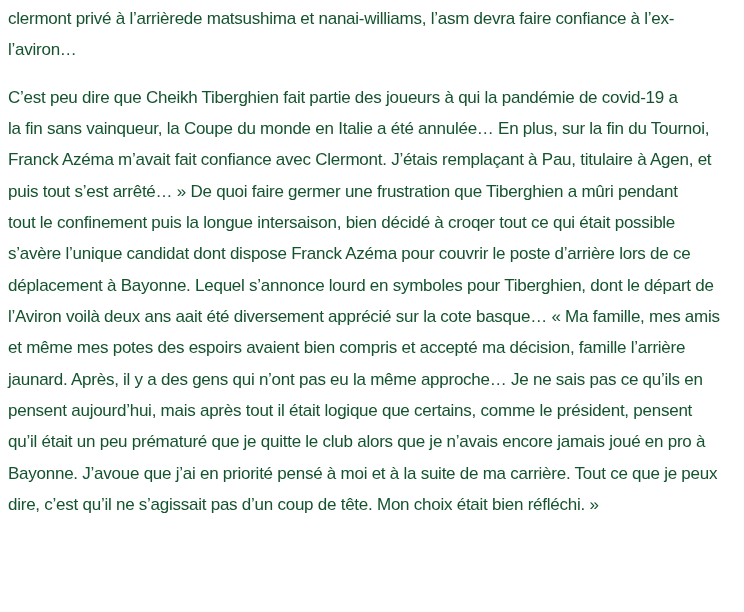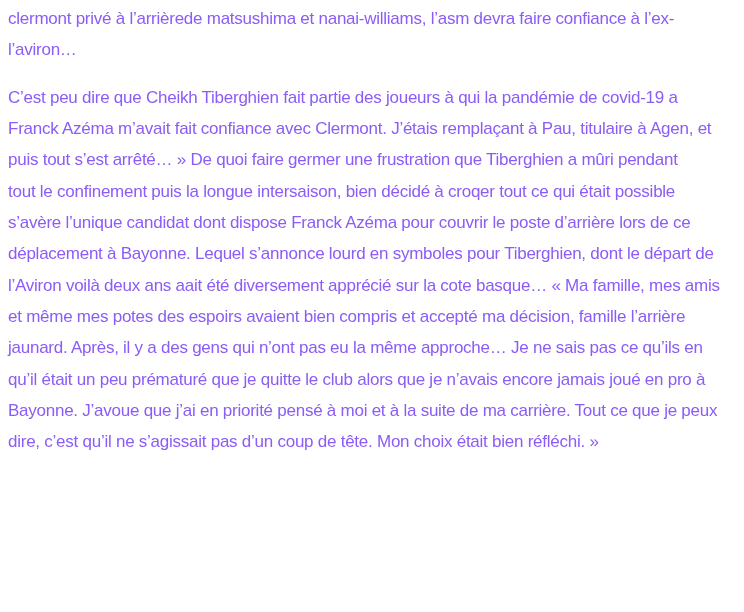--- a/index.html
+++ b/index.html
@@ -28,32 +28,34 @@
   .line {
     display: block;
     white-space: pre;
     line-height: 31.35px;
     height: 31.35px;
   }
 </style>
 </head>
 <body>
 
-<main class="article" id="article" style="background: rgb(255, 255, 255); color: #8b5cf6;">
+<main class="article" id="article" style="background: rgb(255, 255, 255); color: #14532d;">
     <p class="para">
       <span class="line">clermont privé à l’arrièrede matsushima et nanai-williams, l’asm devra faire confiance à l’ex-</span>
       <span class="line">l’aviron…</span>
     </p>
     <p class="para">
       <span class="line">C’est peu dire que Cheikh Tiberghien fait partie des joueurs à qui la pandémie de covid-19 a</span>
+      <span class="line">la fin sans vainqueur, la Coupe du monde en Italie a été annulée… En plus, sur la fin du Tournoi,</span>
       <span class="line">Franck Azéma m’avait fait confiance avec Clermont. J’étais remplaçant à Pau, titulaire à Agen, et</span>
       <span class="line">puis tout s’est arrêté… » De quoi faire germer une frustration que Tiberghien a mûri pendant</span>
       <span class="line">tout le confinement puis la longue intersaison, bien décidé à croqer tout ce qui était possible</span>
       <span class="line">s’avère l’unique candidat dont dispose Franck Azéma pour couvrir le poste d’arrière lors de ce</span>
       <span class="line">déplacement à Bayonne. Lequel s’annonce lourd en symboles pour Tiberghien, dont le départ de</span>
       <span class="line">l’Aviron voilà deux ans aait été diversement apprécié sur la cote basque… « Ma famille, mes amis</span>
       <span class="line">et même mes potes des espoirs avaient bien compris et accepté ma décision, famille l’arrière</span>
       <span class="line">jaunard. Après, il y a des gens qui n’ont pas eu la même approche… Je ne sais pas ce qu’ils en</span>
+      <span class="line">pensent aujourd’hui, mais après tout il était logique que certains, comme le président, pensent</span>
       <span class="line">qu’il était un peu prématuré que je quitte le club alors que je n’avais encore jamais joué en pro à</span>
       <span class="line">Bayonne. J’avoue que j’ai en priorité pensé à moi et à la suite de ma carrière. Tout ce que je peux</span>
       <span class="line">dire, c’est qu’il ne s’agissait pas d’un coup de tête. Mon choix était bien réfléchi. »</span>
     </p>
   </main>
 
 </body></html>

